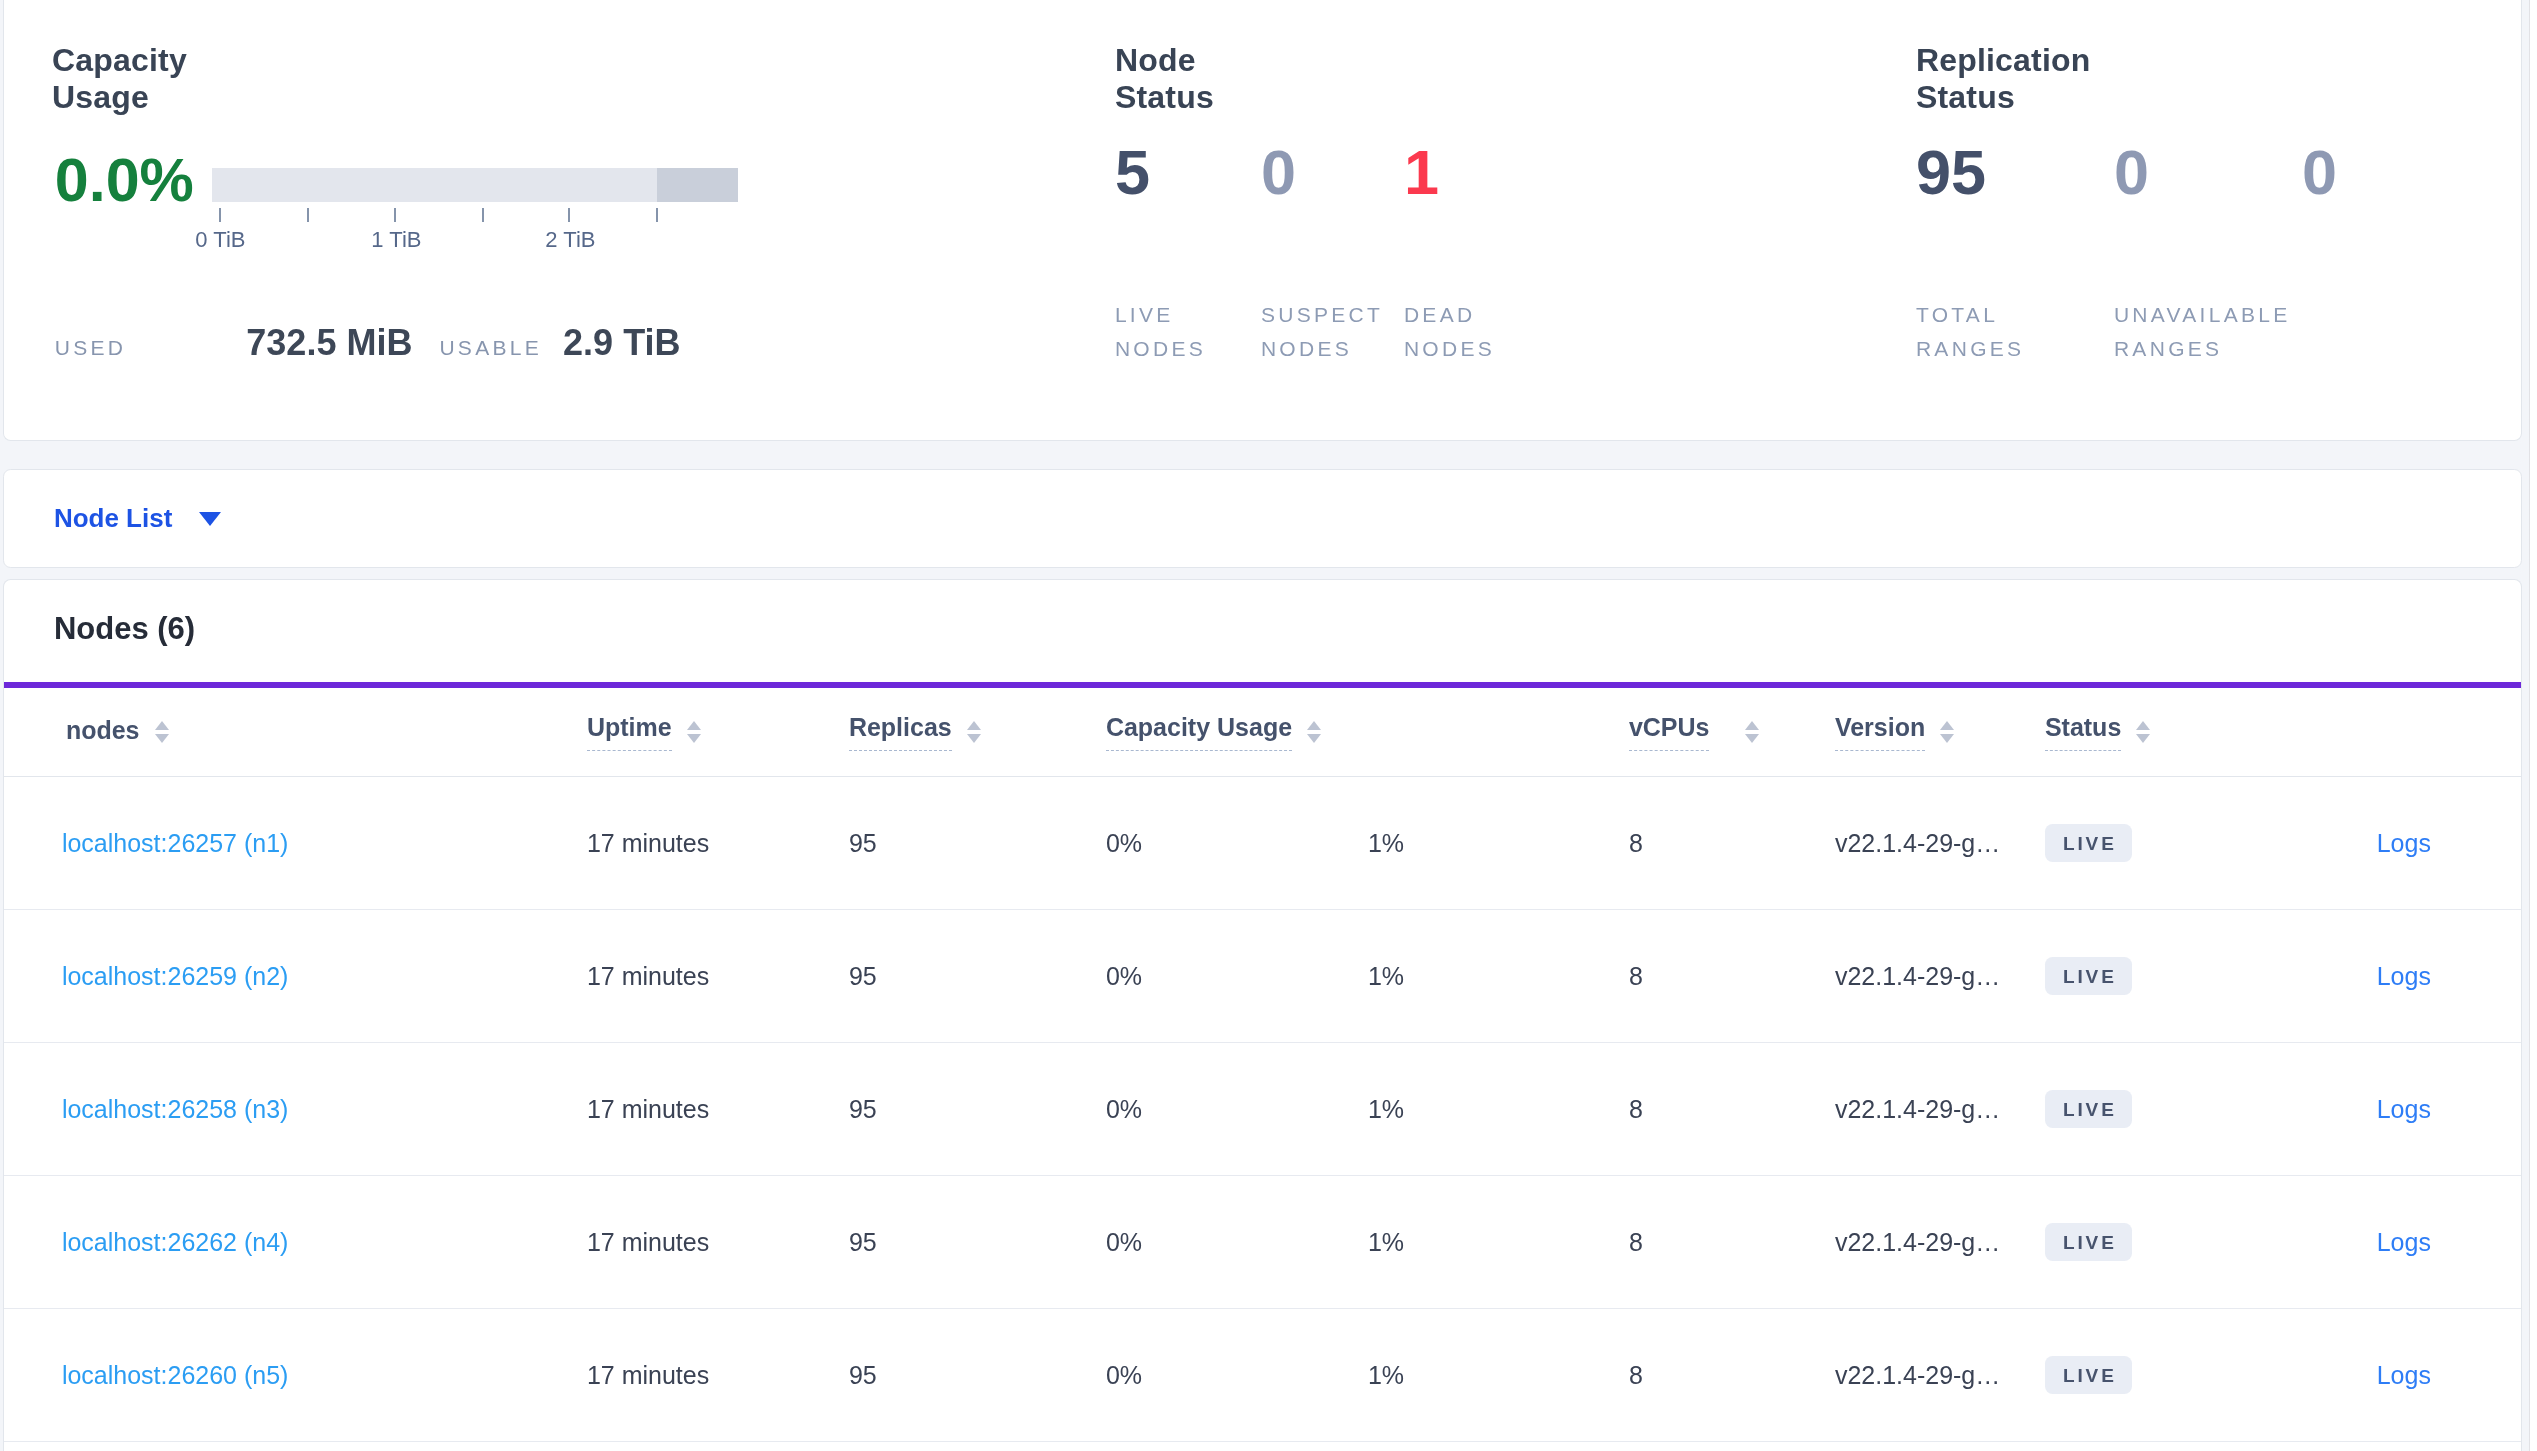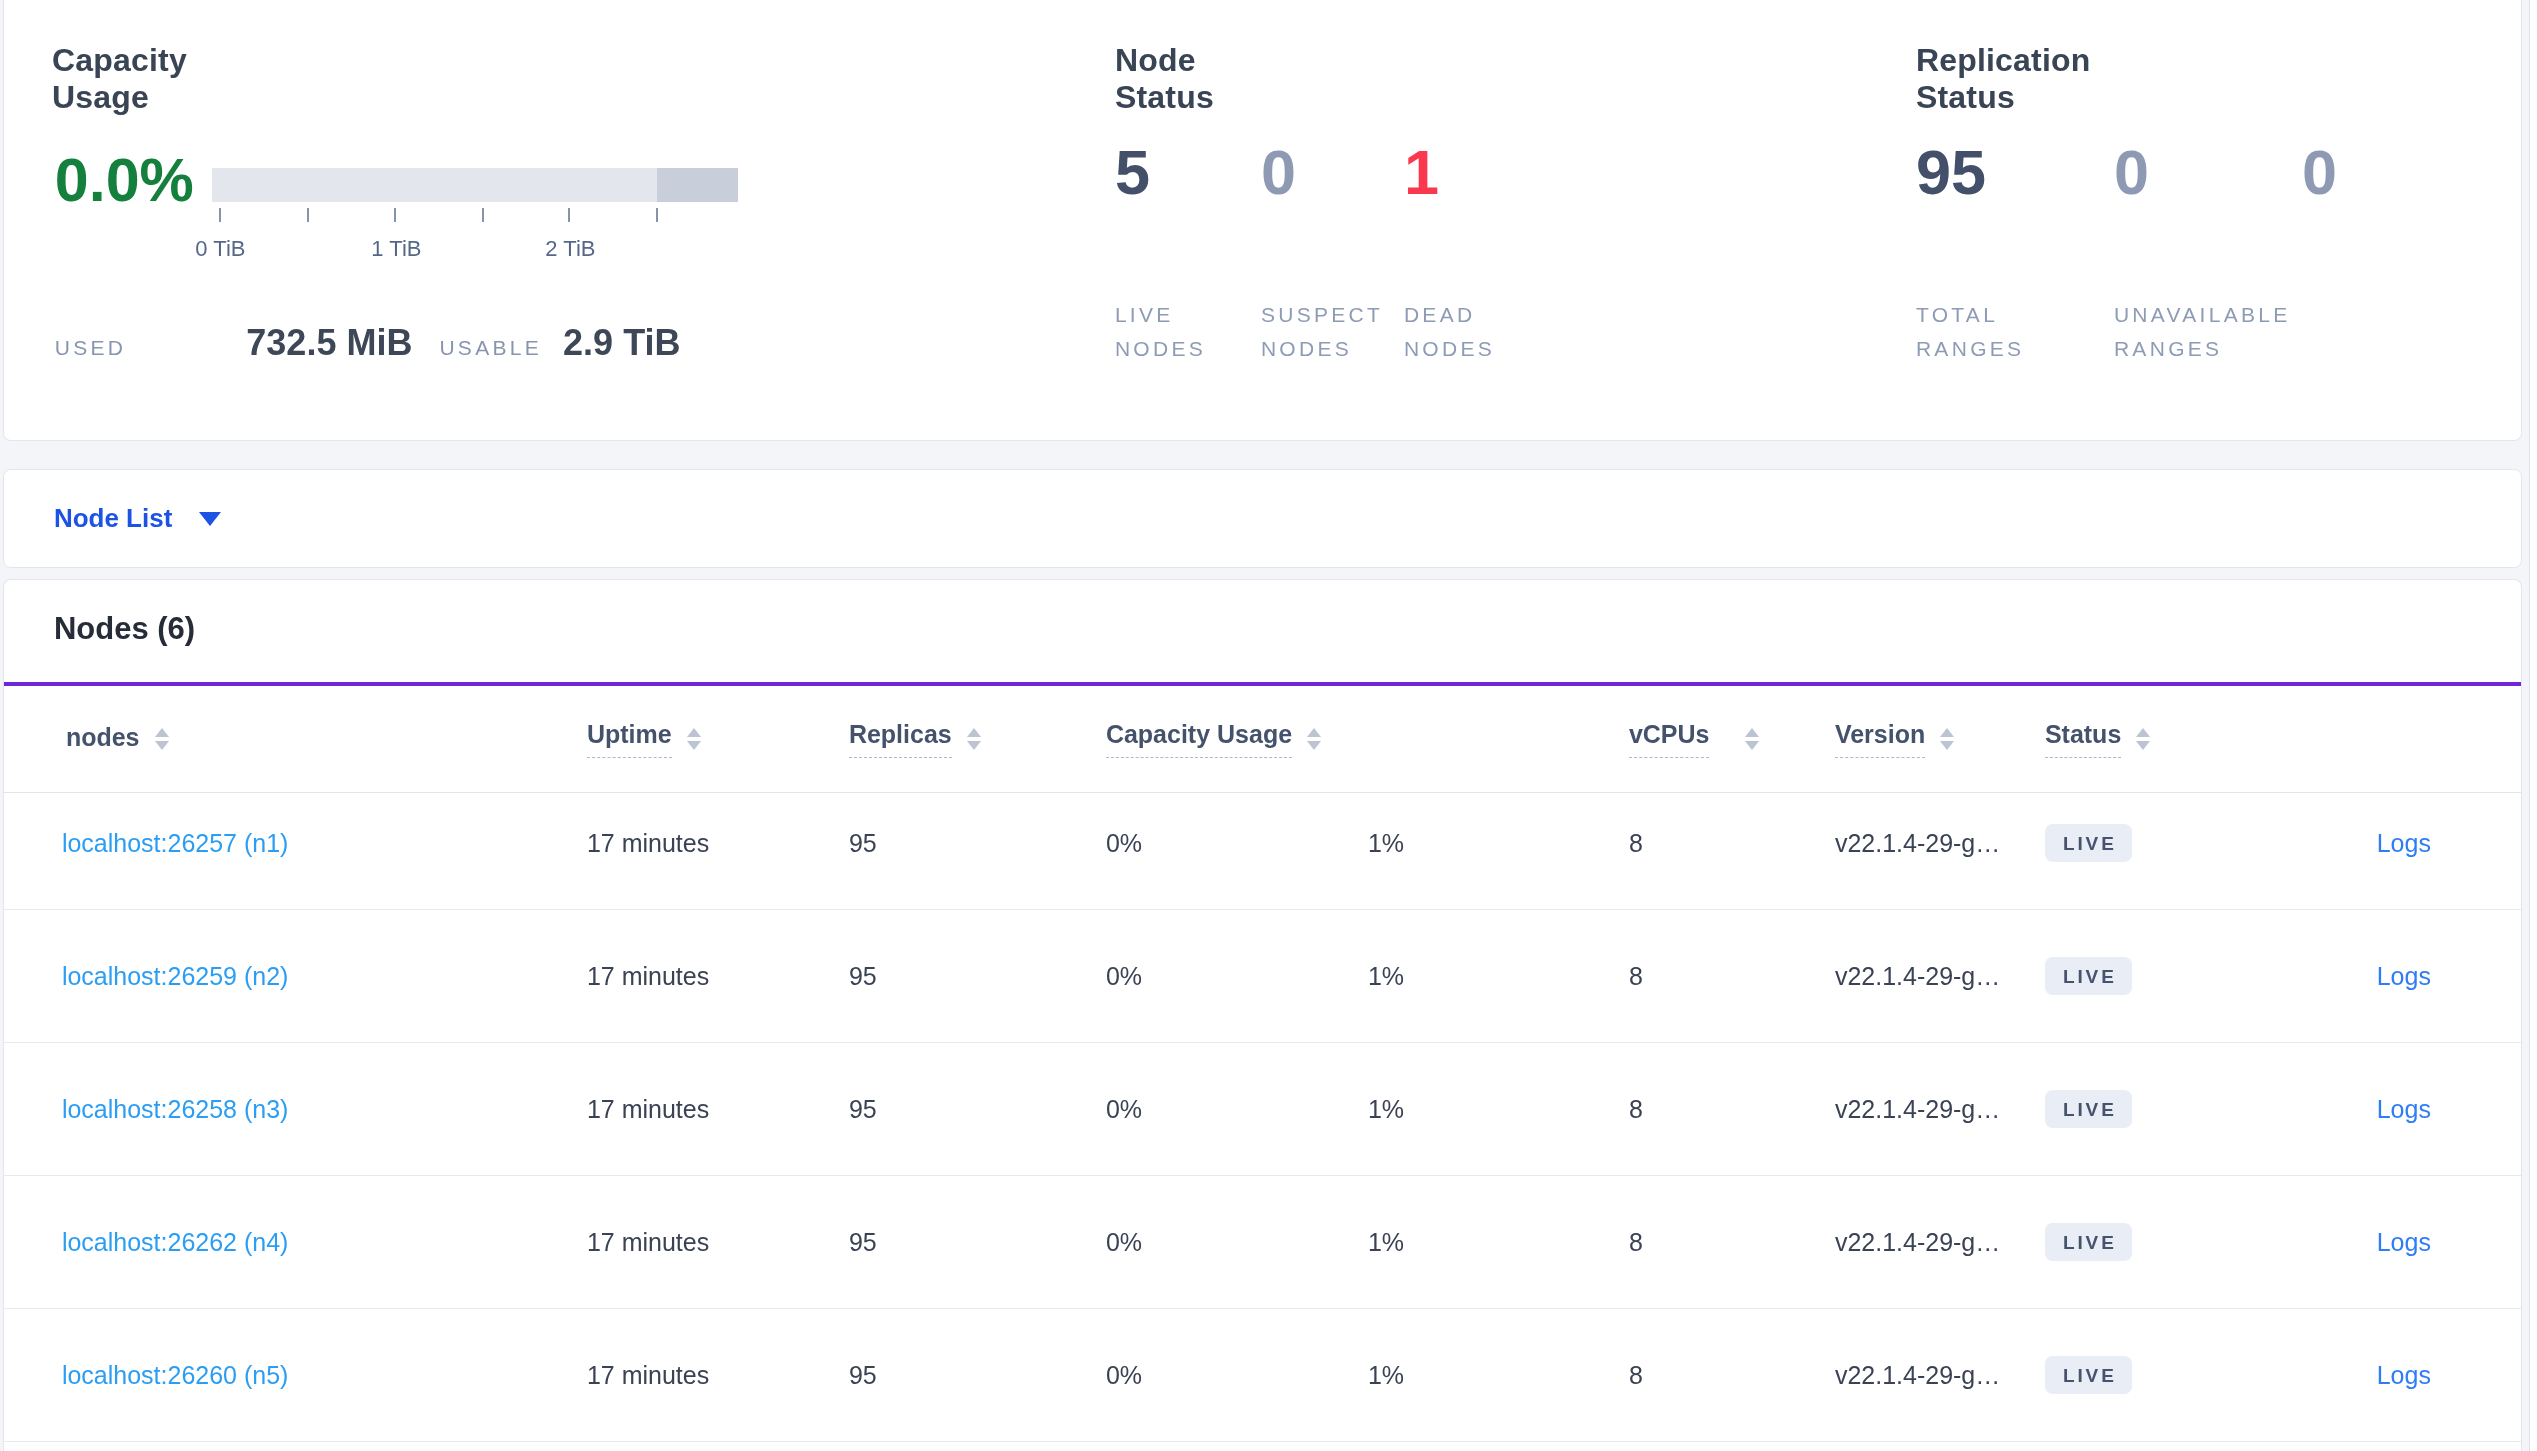--- a/index.html
+++ b/index.html
@@ -28,42 +28,42 @@
     font-size:21px; letter-spacing:3.3px; line-height:34px;
     color:#8d9bb4; text-transform:uppercase;
   }
   
   #grp-capacity { left:48px; }
   .pct { position:absolute; left:2.9px; top:145px; font-size:61px; font-weight:700; color:#15803d; }
   .bar-area { position:absolute; left:160px; top:168px; width:526px; height:114px; }
   .bar { position:relative; width:526px; height:34px; background:#e3e6ed; overflow:hidden; }
   .bar-dark { position:absolute; right:0; top:0; width:81px; height:34px; background:#c9cfda; }
   .tick { position:absolute; top:40px; width:1.9px; height:14.3px; background:#8594ab; }
-  .tick-label { position:absolute; top:59px; width:95px; text-align:center; font-size:22px; color:#56688a;margin-top:9px; }
+  .tick-label { position:absolute; top:59px; width:95px; text-align:center; font-size:22px; color:#56688a; }
   .usage-row { position:absolute; left:2.9px; top:322px; display:flex; align-items:baseline; white-space:nowrap; }
   .kv-label { font-size:21px; letter-spacing:3.3px; color:#8795ae; }
   .kv-value { font-size:36px; font-weight:600; color:#3d4757; }
   #grp-nodes { left:1111px; }
   #grp-repl  { left:1912px; }
   .col-ns1 { width:146px; } .col-ns2 { width:143px; } .col-ns3 { width:133px; }
   .col-rp1 { width:198px; } .col-rp2 { width:188px; } .col-rp3 { width:229px; }
   
   #card-nodelist { top:469px; height:99px; border-radius:7.6px; }
   .nodelist-inner { display:flex; align-items:center; height:100%; padding-left:50px; cursor:pointer; }
   .nodelist-label { font-size:26px; font-weight:600; color:#1d53e4; }
   .caret-down {
     width:0; height:0; margin-left:27px;
     border-left:11.4px solid transparent; border-right:11.4px solid transparent;
     border-top:14.3px solid #1d53e4;
   }
   
   #card-table { top:579px; height:873px; border-bottom:none; border-radius:7.6px 7.6px 0 0; }
   .table-heading { position:absolute; left:50px; top:30.5px; font-size:31px; font-weight:600; color:#262c38; }
-  .thead { position:absolute; left:0; right:0; top:102px; height:111px;
-           border-top:4px solid #6d28d9; border-bottom:1px solid #e2e6ec; }
+  .thead { position:absolute; left:0; right:0; top:102px; height:95px;
+           border-top:6px solid #6d28d9; border-bottom:1px solid #e2e6ec; }
   .hcell { position:absolute; top:0; bottom:0; display:flex; align-items:center; cursor:pointer; }
   .th-label { font-size:25px; font-weight:600; color:#45526c; padding-bottom:3.8px; }
   .th-label.u { border-bottom:1.9px dashed #a9b8d0; padding-bottom:7.6px; }
   .sort { display:inline-flex; flex-direction:column; gap:4.8px; margin-left:15.2px; }
   .sort i { display:block; width:0; height:0; border-left:7.6px solid transparent; border-right:7.6px solid transparent; }
   .sort .up   { border-bottom:9.5px solid #bcc3d2; }
   .sort .down { border-top:9.5px solid #bcc3d2; }
   .tbody { position:absolute; left:0; right:0; top:197px; }
   .trow { position:relative; height:133px; border-bottom:1px solid #e7eaf0; }
   .cell { position:absolute; top:0; bottom:0; display:flex; align-items:center; font-size:25px; color:#3a4254; }

